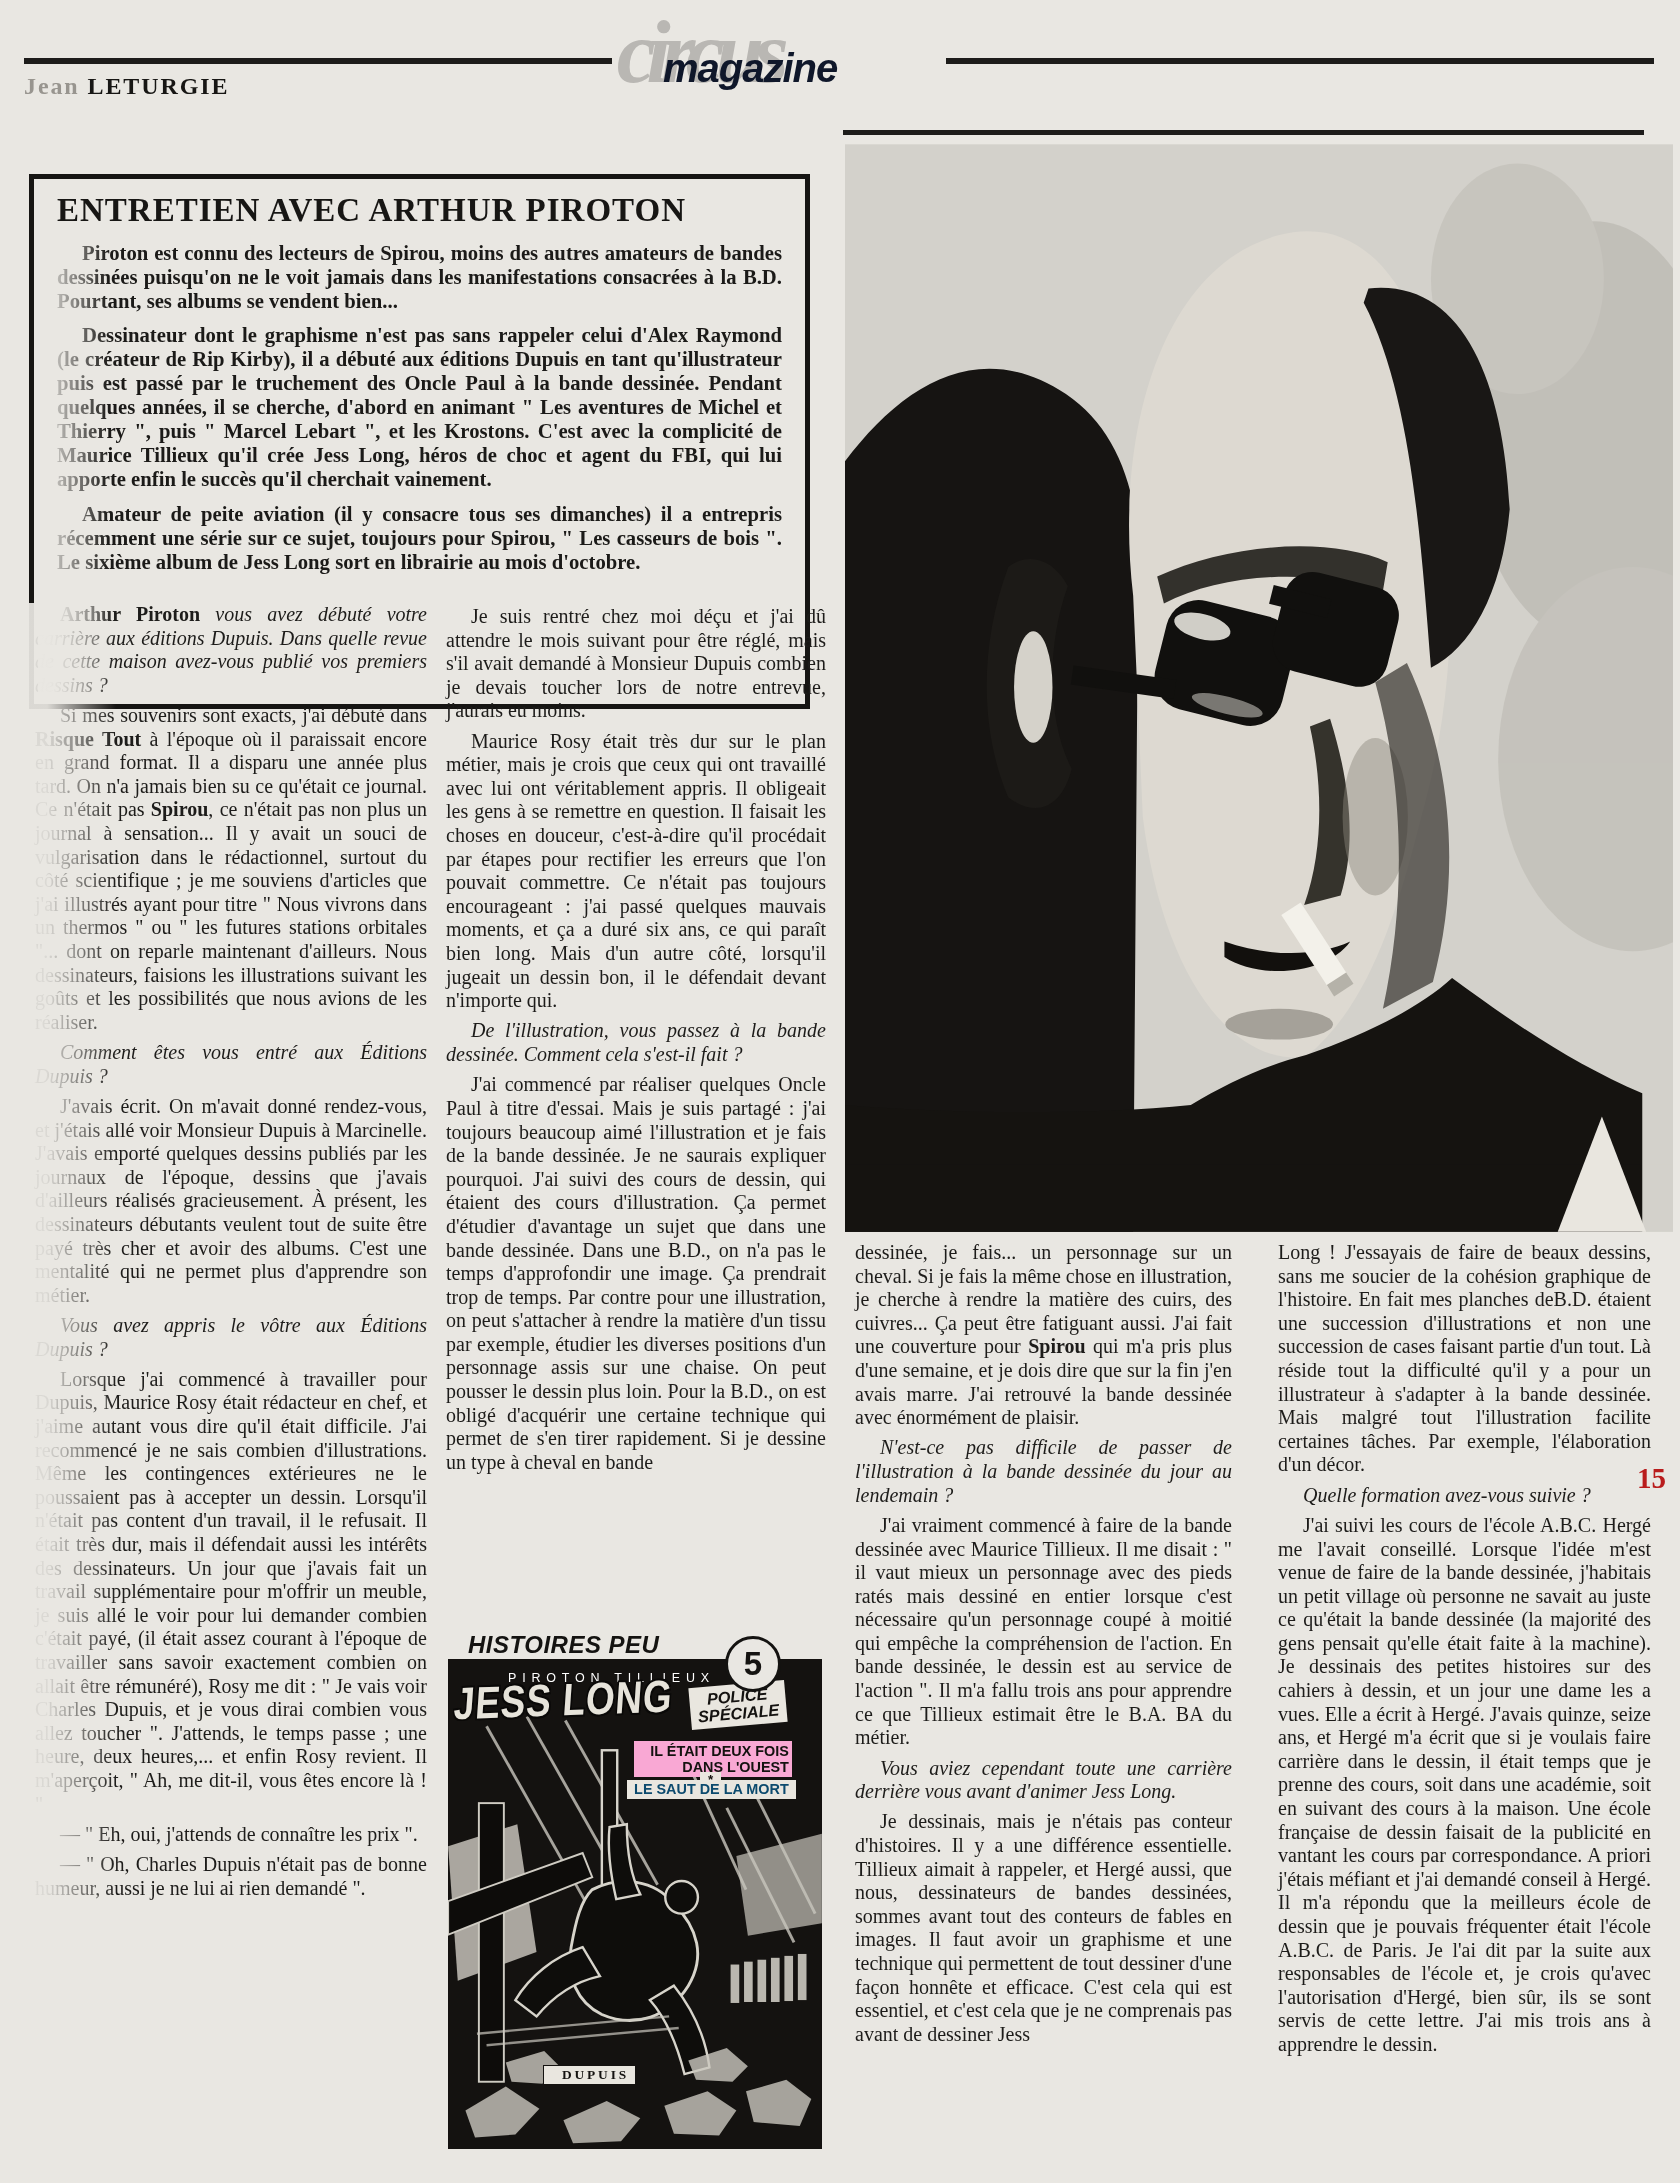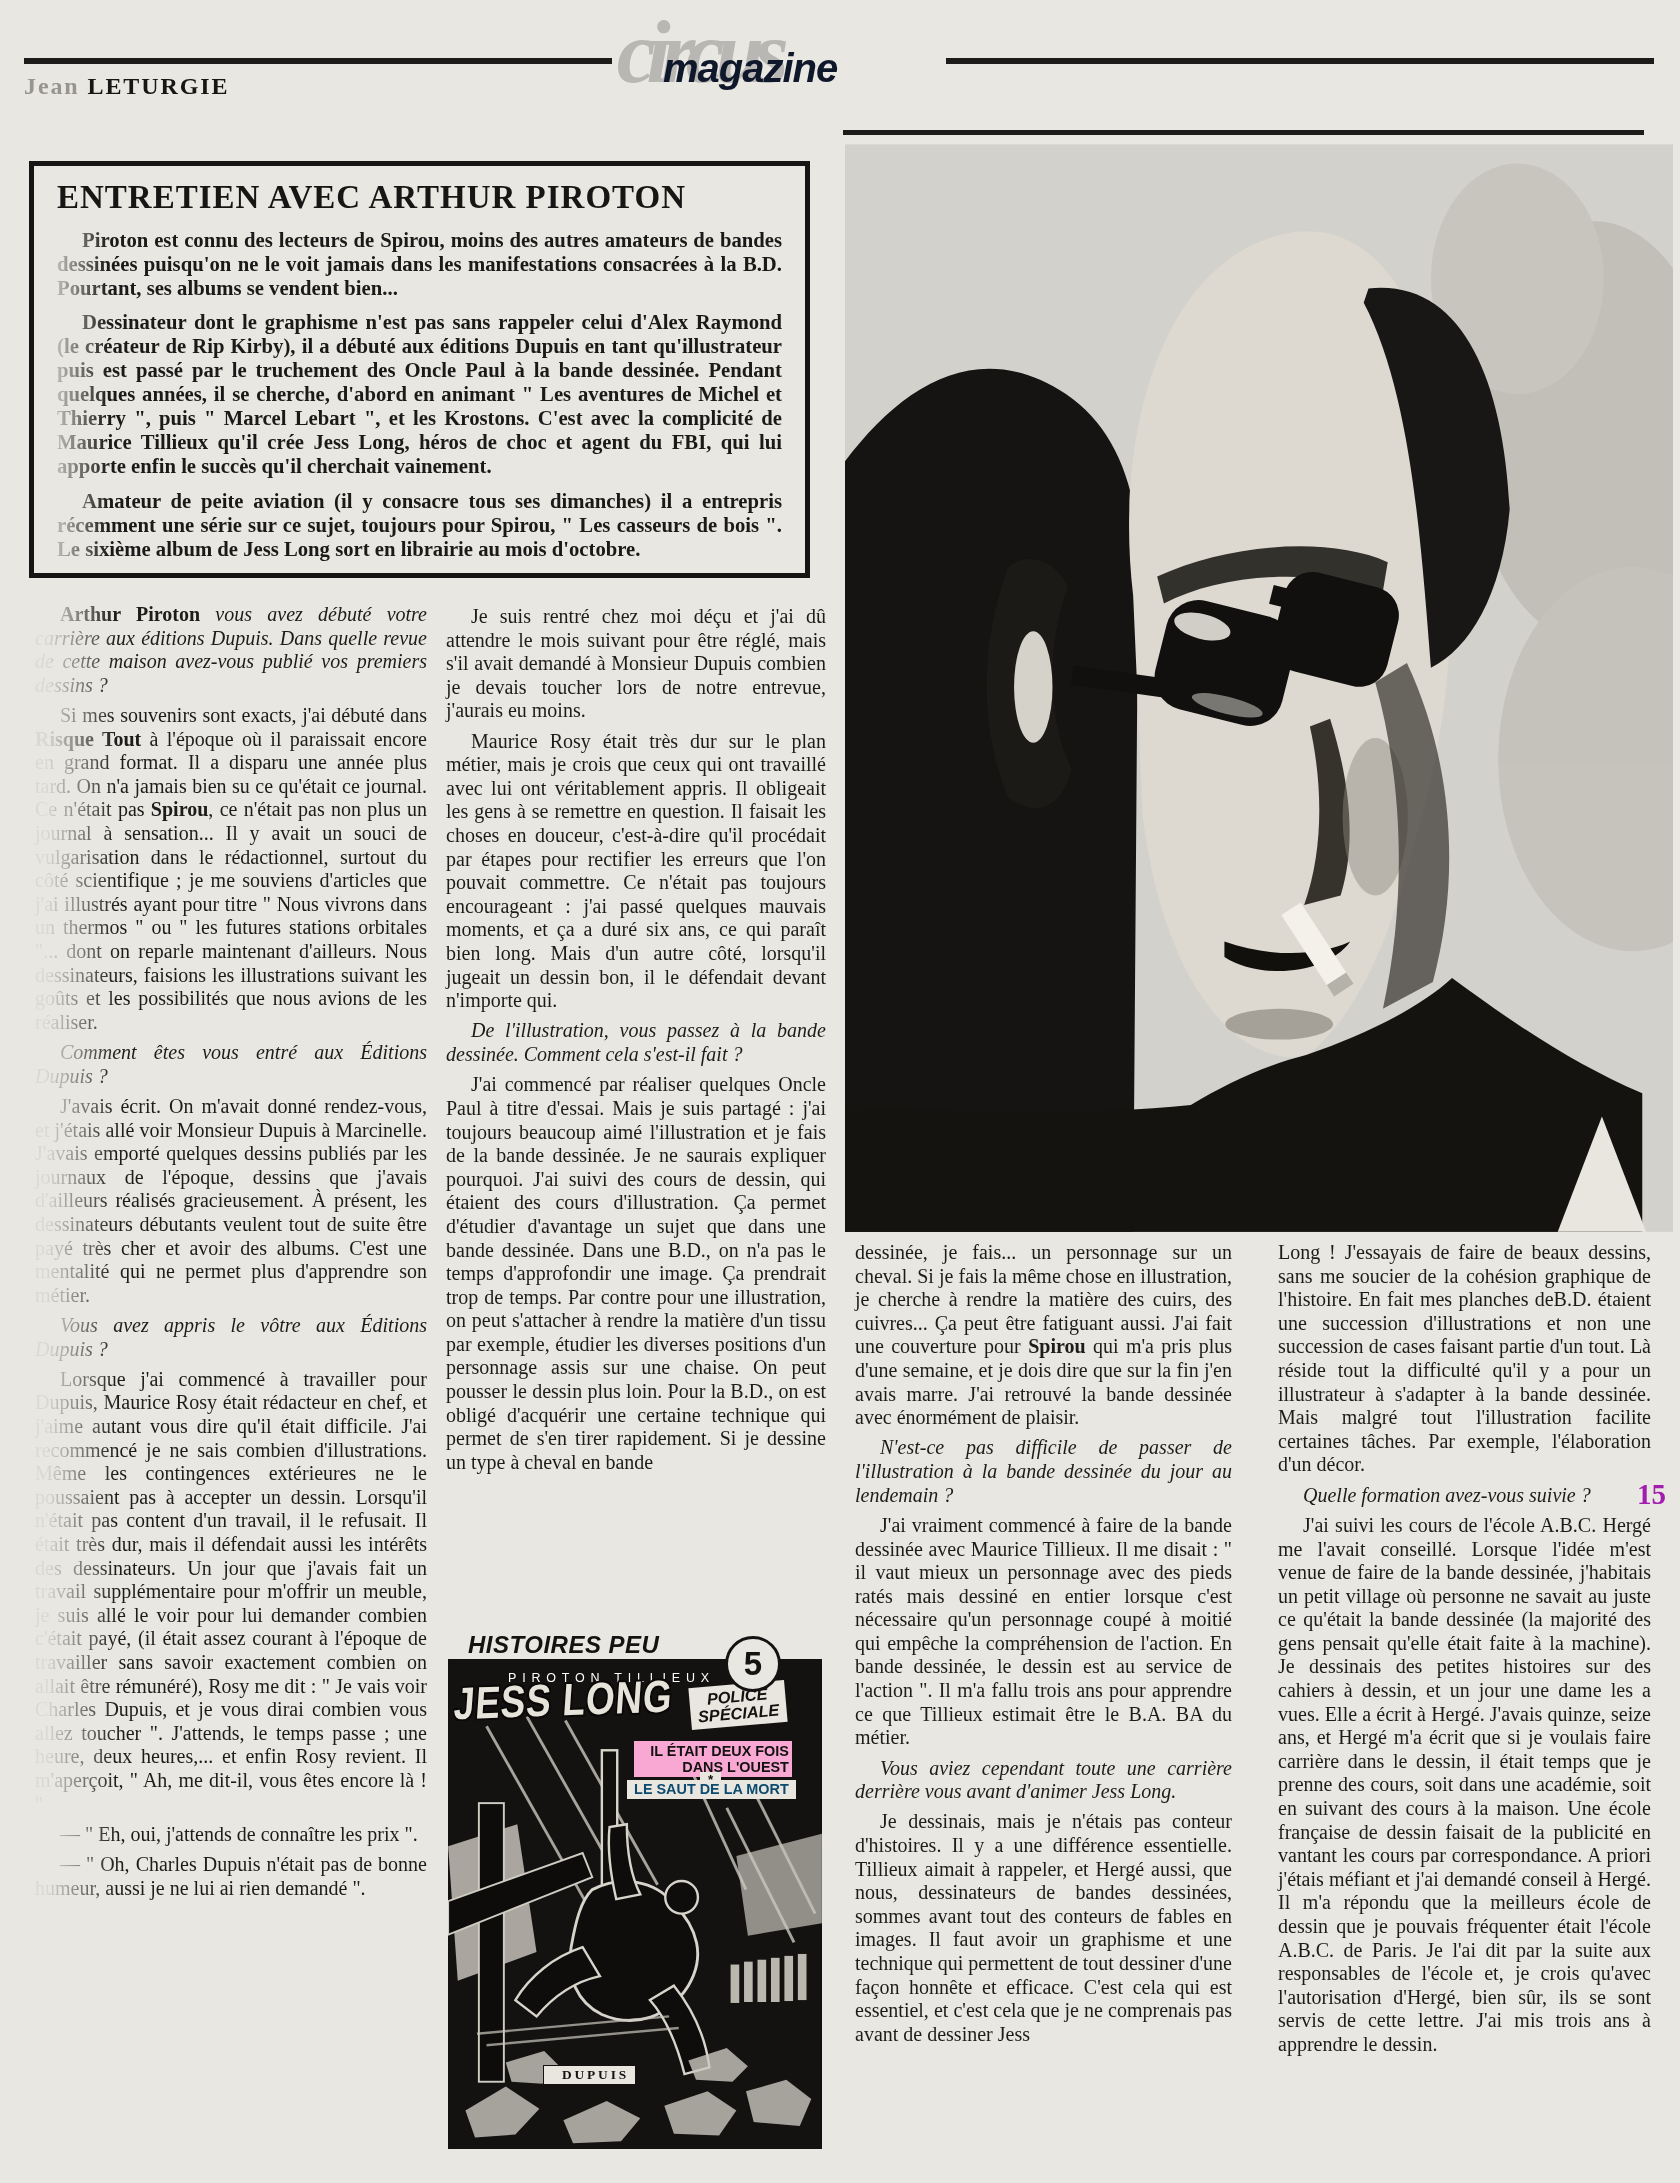--- a/index.html
+++ b/index.html
@@ -11,21 +11,21 @@
   .rule-right{left:946px;top:58px;width:708px;}
   .byline{position:absolute;left:24px;top:73px;font-size:24px;font-weight:700;letter-spacing:1.9px;}
   .byline .first{color:#98958f;}
   .byline .last{color:#171614;}
   .logo{position:absolute;left:611px;top:7.7px;width:338px;height:108px;}
   .logo-back{position:absolute;left:5.8px;top:-5.8px;font-family:Liberation Serif, serif;
              font-style:italic;font-weight:900;font-size:88px;color:#b9b7b3;letter-spacing:-9.6px;}
   .logo-front{position:absolute;left:52px;top:38px;font-family:Liberation Sans, sans-serif;
               font-style:italic;font-weight:900;font-size:40px;color:#0f172a;letter-spacing:-1px;}
   
-  .intro-box{position:absolute;left:29px;top:161px;width:781px;height:417px;border:5.8px solid #161513;
+  .intro-box{position:absolute;left:29px;top:174px;width:781px;height:535px;border:5.8px solid #161513;
              box-sizing:border-box;padding:13.4px 23px 9.6px 23px;}
   .intro-title{font-size:33px;font-weight:700;letter-spacing:1px;margin:0 0 11.5px 0;color:#171614;}
   .intro-fade{position:absolute;left:3.8px;top:58px;bottom:3.8px;width:71px;z-index:5;
               background:linear-gradient(to right,rgba(233,231,226,.9) 15%,rgba(233,231,226,0));}
   
   .photo-rule{left:843px;top:130px;width:801px;height:4.8px;}
   .photo{position:absolute;left:845px;top:144px;width:828px;height:1088px;}
   
   .col{position:absolute;font-size:20px;line-height:23.6px;text-align:justify;color:#1d1c1a;}
   .col1{left:35px;top:603px;width:392px;}
@@ -65,21 +65,21 @@
               font-size:14.4px;line-height:16px;color:#141210;}
   .story-star{position:absolute;left:252px;top:113px;width:21px;height:14.4px;background:#e9e6df;
               text-align:center;font-family:"Liberation Sans",sans-serif;font-weight:900;
               font-size:13.4px;line-height:16.3px;color:#141210;}
   .story-box2{position:absolute;left:179px;top:121px;width:165px;background:#e9e6df;padding:1.9px 1.9px;
               text-align:center;font-family:"Liberation Sans",sans-serif;font-weight:900;
               font-size:14.4px;line-height:15.4px;color:#0c4a6e;}
   .publisher-box{position:absolute;left:95px;top:406px;width:79px;height:18px;background:#e9e6df;
                  border:1.9px solid #141210;text-align:center;font-weight:700;font-size:13.4px;
                  line-height:18px;letter-spacing:2.9px;color:#141210;padding-left:12px;}
-  .page-number{position:absolute;left:1637px;top:1462px;font-size:29px;font-weight:700;color:#a21caf;margin-top:16px;}
+  .page-number{position:absolute;left:1637px;top:1462px;font-size:29px;font-weight:700;color:#b91c1c;}
 </style>
 </head>
 <body>
 
 <div class="page">
 
   <div class="rule rule-left"></div>
   <div class="rule rule-right"></div>
   <div class="logo">
     <span class="logo-back">circus</span>

